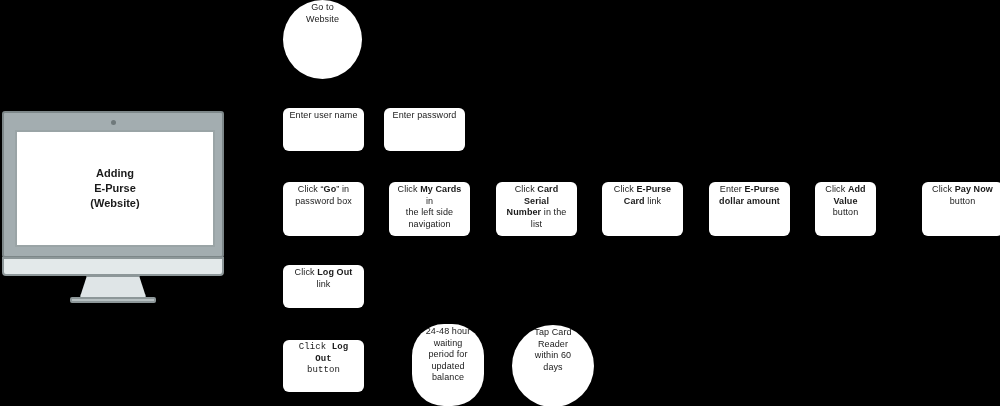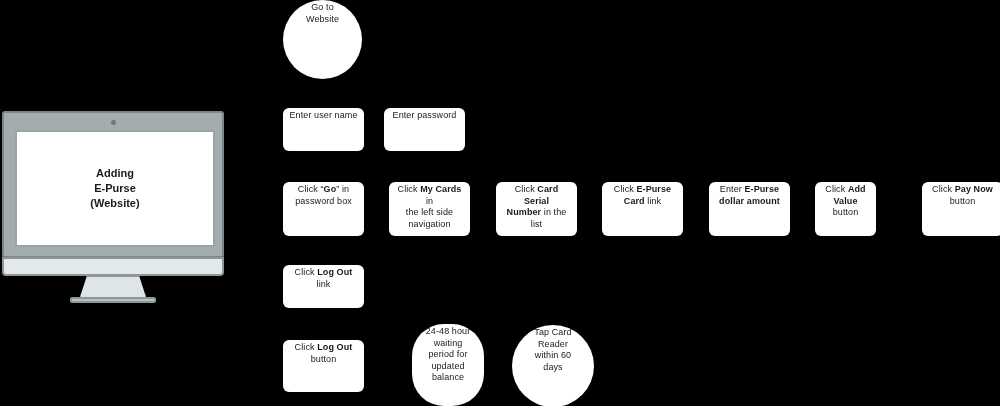--- a/index.html
+++ b/index.html
@@ -169,21 +169,21 @@
       </div>
       <div class="node rect" style="left: 815px; top: 182px; width: 61px; height: 54px;">
         <span class="txt">Click <b>Add Value</b><br>button</span>
       </div>
       <div class="node rect" style="left: 922px; top: 182px; width: 81px; height: 54px;">
         <span class="txt">Click <b>Pay Now</b><br>button</span>
       </div>
       <div class="node rect" style="left: 283px; top: 265px; width: 81px; height: 43px;">
         <span class="txt">Click <b>Log Out</b> link</span>
       </div>
-      <div class="node rect" style="left: 283px; top: 340px; width: 81px; height: 52px;">
+      <div class="node rect" style="left: 283px; top: 340px; width: 81px; height: 52px; font-family: Liberation Mono, monospace;">
         <span class="txt">Click <b>Log Out</b><br>button</span>
       </div>
       <div class="node stadium" style="left: 412px; top: 324px; width: 72px; height: 82px;">
         <span class="txt">24-48 hour<br>waiting<br>period for<br>updated<br>balance</span>
       </div>
       <div class="node circle" style="left: 512px; top: 325px; width: 82px; height: 82px;">
         <span class="txt">Tap Card<br>Reader<br>within 60<br>days</span>
       </div>
     </div>
 

